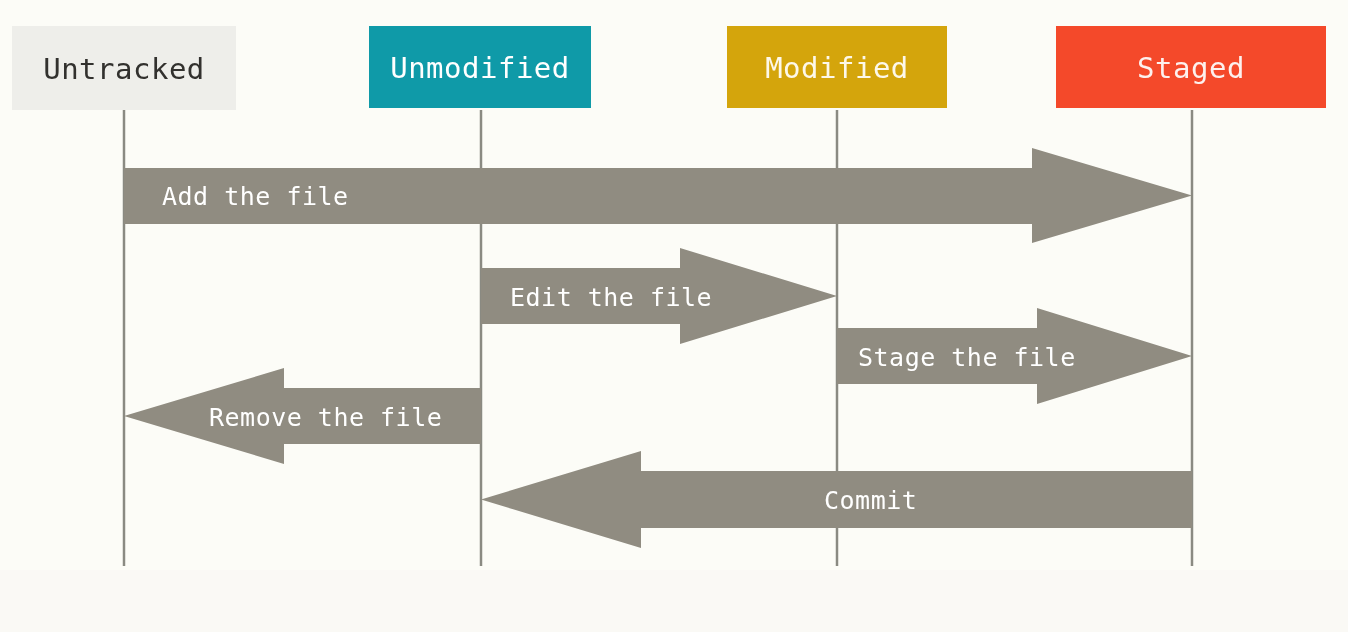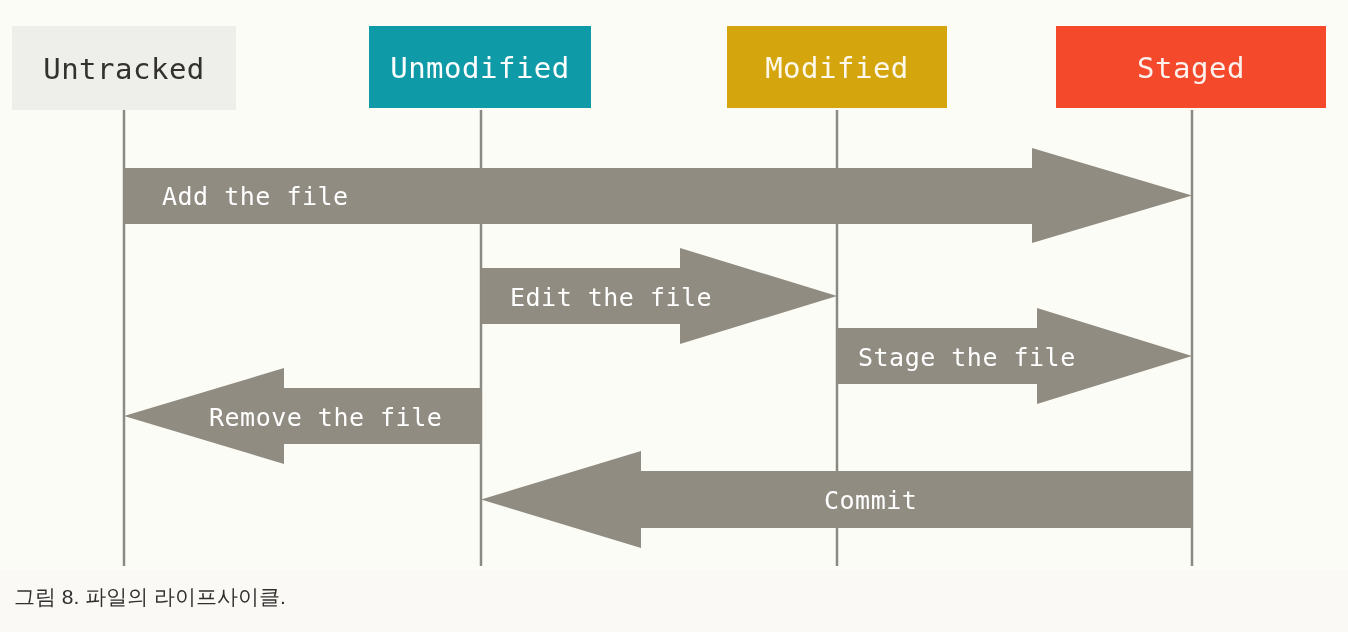--- a/index.html
+++ b/index.html
@@ -120,15 +120,14 @@
         <g>
           <rect id="box-rect-staged" x="1056" y="26" width="270" height="82" fill="#f4492a"></rect>
           <text id="box-text-staged" class="state-box-label" x="1191" y="78" text-anchor="middle" fill="#fdf1ee">Staged</text>
         </g>
 
       </g>
 
     </svg>
   </div>
 
-  <div id="caption">그림 8. 파일의 라이프사이클.</div>
 
 </div>
 
 </body></html>

